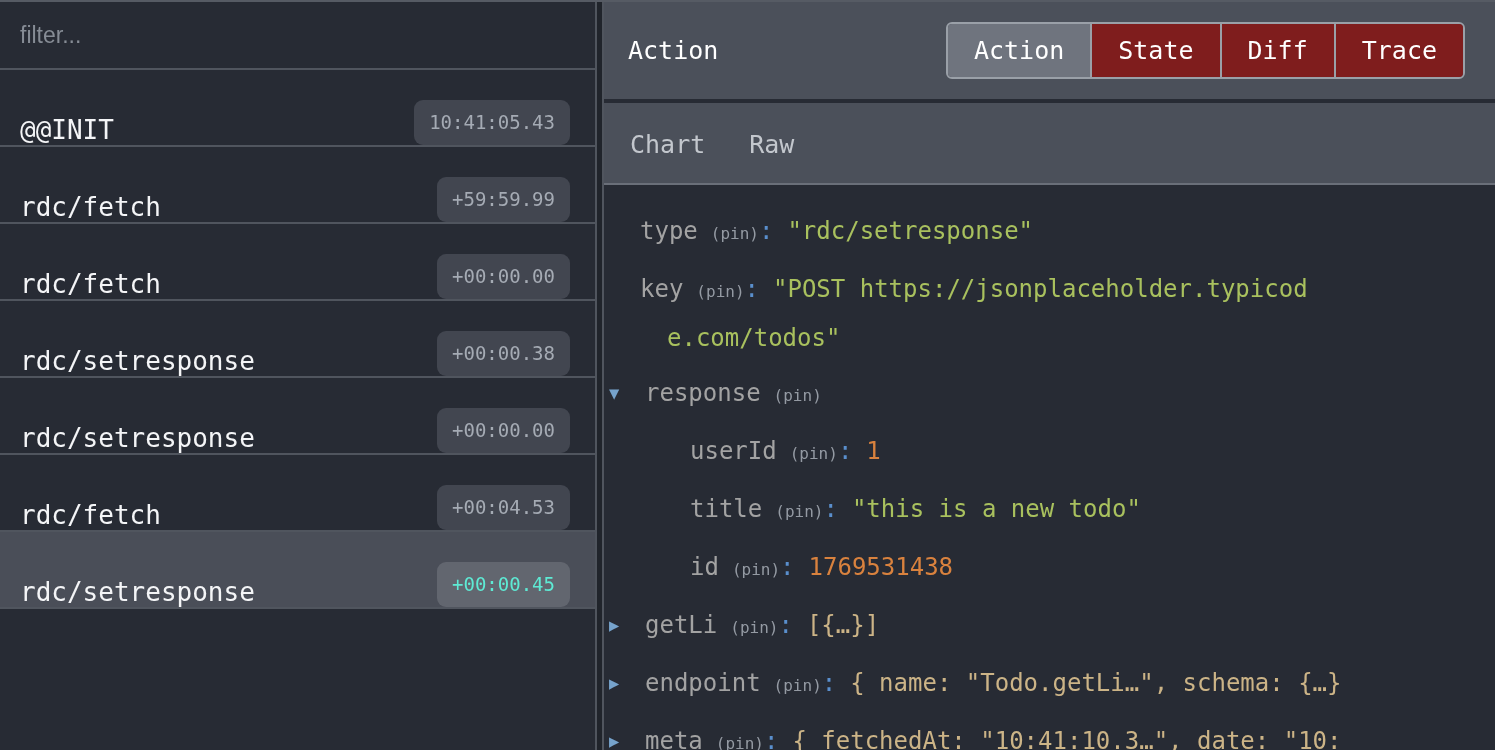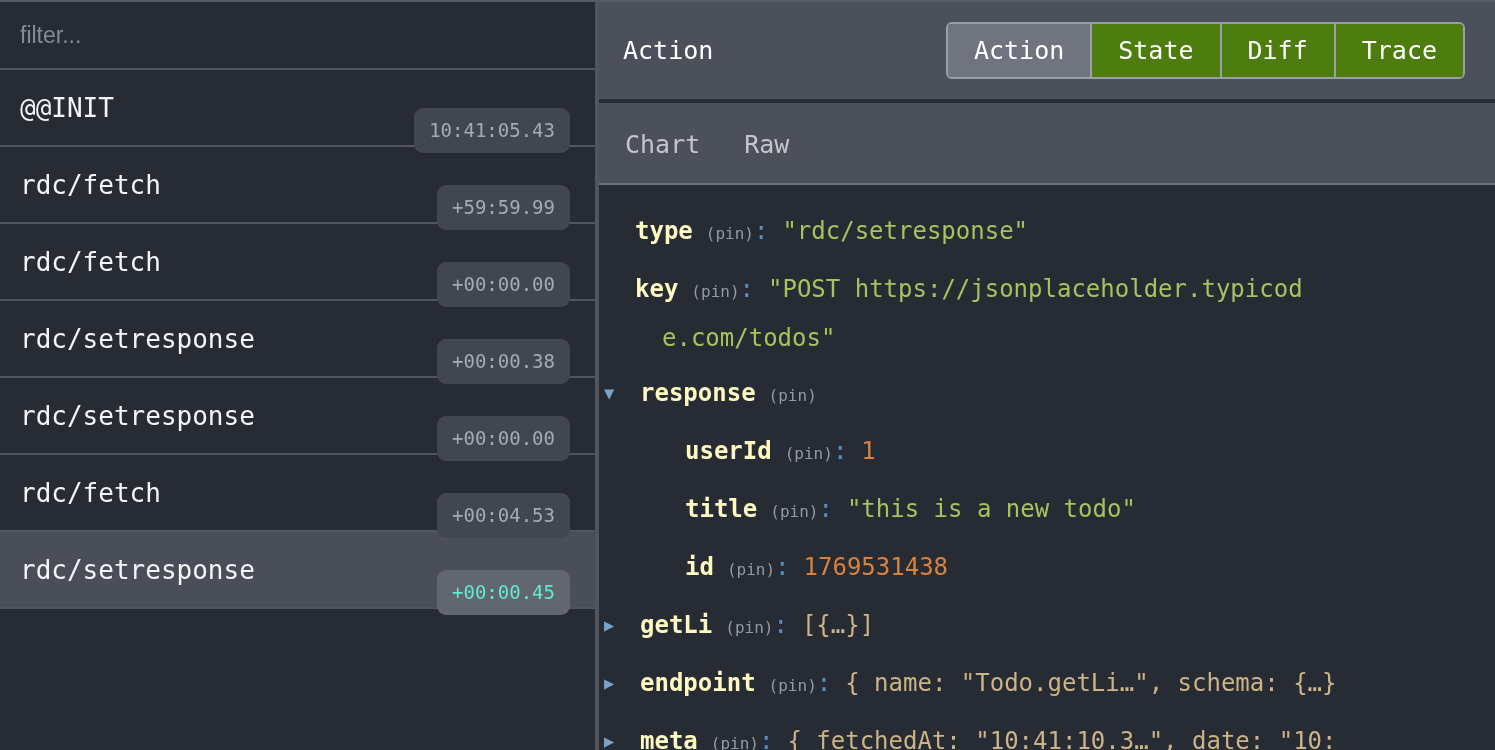--- a/index.html
+++ b/index.html
@@ -17,47 +17,47 @@
   }
   .filter-row{height:66px;border-bottom:2px solid #50555e;display:flex;align-items:center;}
   .filter-row input{
     width:100%;height:100%;background:transparent;border:none;outline:none;
     font-family:"Liberation Sans",sans-serif;font-size:23px;color:#e0e3e7;
     padding:0 20px;
   }
   .filter-row input::placeholder{color:#868c95;}
   .action-row{
     height:75px;border-bottom:2px solid #50555e;
-    display:flex;align-items:center;padding:0 25px 0 20px;
+    display:flex;align-items:flex-end;padding:0 25px 0 20px;
     font-size:26px;color:#f4f5f7;cursor:pointer;
   }
   .action-row.selected{background:#4a4e58;}
   .time-badge{
     margin-left:auto;background:#424650;color:#a5abb4;
     font-size:19px;line-height:1;padding:13px 15px;border-radius:9px;
     white-space:nowrap;
     margin-top:46px;
   }
   .action-row.selected .time-badge{background:#62666f;color:#5eead4;}
   
   .inspector{
-    flex:1;border-left:2px solid #50555e;
+    flex:1;margin-left:5px;border-left:2px solid #50555e;
     background:#272b34;display:flex;flex-direction:column;overflow:hidden;
   }
   .insp-header{
     height:97px;flex:0 0 97px;background:#4b505a;border-bottom:4px solid #272b34;
     display:flex;align-items:center;padding:0 30px 0 24px;
   }
   .insp-title{font-size:25px;color:#ffffff;margin-right:auto;}
   .tab-group{
     display:flex;border:2px solid #9aa0a8;border-radius:6px;overflow:hidden;
   }
   .tab{
     height:53px;display:flex;align-items:center;padding:0 26px;
-    background:#4d7c0f;color:#ffffff;font-size:25px;cursor:pointer;
+    background:#7f1d1d;color:#ffffff;font-size:25px;cursor:pointer;
     border-left:2px solid #9aa0a8;
   }
   .tab:first-child{border-left:none;}
   .tab.selected{background:#6f747e;}
   .subtab-bar{
     height:80px;flex:0 0 80px;background:#4b505a;border-bottom:2px solid #6a6f79;
     display:flex;align-items:stretch;padding-left:4px;
   }
   .subtab{
     display:flex;align-items:center;padding:0 22px;margin:5px 0 3px 0;
@@ -73,21 +73,21 @@
   }
   .trow.d0{padding-left:36px;}
   .trow.d0.exp{padding-left:41px;}
   .trow.d1{padding-left:86px;}
   .trow.wrap{padding-left:63px;text-indent:-27px;word-break:break-all;max-width:646px;}
   .trow.nowrap{white-space:nowrap;overflow:hidden;}
   .arrow{
     position:absolute;left:5px;top:0;font-size:17px;color:#76a3cc;
     text-indent:0;cursor:pointer;
   }
-  .k{color:#fef9c3;cursor:pointer;font-weight:bold;}
+  .k{color:#a3a3a3;cursor:pointer;}
   .pin{font-size:16px;color:#949aa3;margin-left:13px;cursor:pointer;}
   .colon{color:#5a8fcd;}
   .v{margin-left:14px;}
   .v-string{color:#a9c15e;}
   .v-number{color:#d9823e;}
   .v-preview{color:#ccb487;}
 </style>
 </head>
 <body>
 

